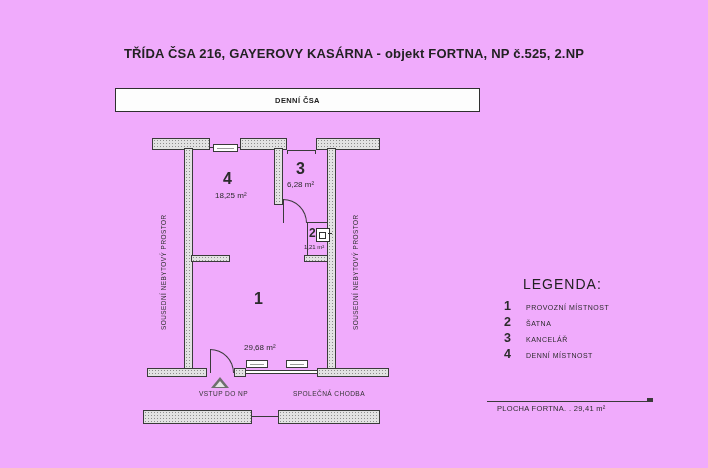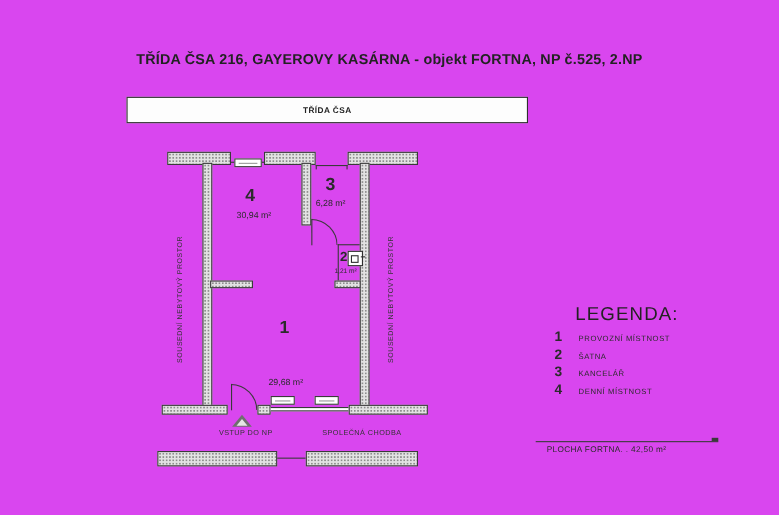--- a/index.html
+++ b/index.html
@@ -1,17 +1,17 @@
 <!DOCTYPE html>
 <html><head>
 <meta charset="utf-8">
 <style>
   html,body{margin:0;padding:0;background:#fff;}
   .page{
-    position:relative;width:708px;height:468px;background:#d946ef;
+    position:relative;width:708px;height:468px;background:#f0abfc;
     font-family:"Liberation Sans", sans-serif;color:#2b2b2b;overflow:hidden;
   }
   
   .wall{
     position:absolute;box-sizing:border-box;
     background-color:#e2e2e2;
     background-image:radial-gradient(#8d8d8d 0.7px, transparent 0.9px);
     background-size:3px 3px;
     border:1.3px solid #3a3a3a;
   }
@@ -48,35 +48,35 @@
     border-bottom:11px solid #6f6f6f;
   }
   .tri-inner{
     position:absolute;width:0;height:0;
     border-left:5px solid transparent;border-right:5px solid transparent;
     border-bottom:6px solid #e6e6e6;
   }
   .fixture{position:absolute;box-sizing:border-box;border:1.6px solid #2f2f2f;background:#fff;}
   .fixture .fx-in{position:absolute;left:2px;top:3px;width:5px;height:5px;border:1px solid #2f2f2f;}
   .fixture .fx-tick{position:absolute;right:-3px;top:4px;width:4px;height:1.4px;background:#2f2f2f;}
-  .legend-title{position:absolute;font-size:17px;letter-spacing:1px;font-weight:500;color:#222;}
+  .legend-title{position:absolute;font-size:14px;letter-spacing:1px;font-weight:500;color:#222;}
   .legend-row{position:absolute;display:flex;align-items:baseline;}
   .legend-num{width:16px;font-size:12.5px;font-weight:600;color:#2b2b2b;}
   .legend-label{font-size:7px;letter-spacing:0.5px;color:#2b2b2b;white-space:nowrap;margin-left:6px;}
   .total-text{position:absolute;font-size:7.5px;letter-spacing:0.3px;color:#2b2b2b;white-space:nowrap;}
 </style>
 </head>
 <body>
 
 <div class="page">
 
   <div class="title">TŘÍDA ČSA 216, GAYEROVY KASÁRNA - objekt FORTNA, NP č.525, 2.NP</div>
 
   <div class="street-bar">
-    <span class="street-label">TŘÍDA ČSA</span>
+    <span class="street-label">DENNÍ ČSA</span>
   </div>
 
   <div>
 
     <div class="wall" style="left:152px;top:138px;width:58px;height:12px;"></div>
     <div class="wall" style="left:240px;top:138px;width:47px;height:12px;"></div>
     <div class="wall" style="left:316px;top:138px;width:64px;height:12px;"></div>
 
     <div class="line" style="left:210px;top:147px;width:30px;height:1px;"></div>
     <div class="tag-box" style="left:213px;top:144px;width:25px;height:8px;">
@@ -127,21 +127,21 @@
     <div class="room-number" style="left:254px;top:290px;">1</div>
     <div class="room-area" style="left:244px;top:312px;margin-top:31px;">29,68 m²</div>
 
     <div class="room-number" style="left:309px;top:226px;font-size:12px;">2</div>
     <div class="room-area" style="left:304px;top:244px;font-size:6px;">1,21 m²</div>
 
     <div class="room-number" style="left:296px;top:160px;">3</div>
     <div class="room-area" style="left:287px;top:180px;">6,28 m²</div>
 
     <div class="room-number" style="left:223px;top:170px;">4</div>
-    <div class="room-area" style="left:215px;top:191px;">30,94 m²</div>
+    <div class="room-area" style="left:215px;top:191px;">18,25 m²</div>
 
     <div class="side-label" style="left:160px;top:330px;">SOUSEDNÍ NEBYTOVÝ PROSTOR</div>
     <div class="side-label" style="left:352px;top:330px;">SOUSEDNÍ NEBYTOVÝ PROSTOR</div>
 
     <div class="small-label" style="left:199px;top:390px;">VSTUP DO NP</div>
     <div class="small-label" style="left:293px;top:390px;">SPOLEČNÁ CHODBA</div>
 
     <div class="wall" style="left:143px;top:410px;width:109px;height:14px;"></div>
     <div class="line" style="left:252px;top:416px;width:26px;height:1px;"></div>
     <div class="wall" style="left:278px;top:410px;width:102px;height:14px;"></div>
@@ -165,16 +165,16 @@
     <div class="legend-row" style="left:504px;top:347px;">
       <span class="legend-num">4</span>
       <span class="legend-label">DENNÍ MÍSTNOST</span>
     </div>
   </div>
 
   <div class="line" style="left:487px;top:401px;width:166px;height:1px;"></div>
   <div class="line" style="left:647px;top:398px;width:6px;height:3px;"></div>
   <div class="total-text" style="left:497px;top:404px;">
     <span>PLOCHA FORTNA. .</span>
-    <span>42,50 m²</span>
+    <span>29,41 m²</span>
   </div>
 
 </div>
 
 </body></html>

